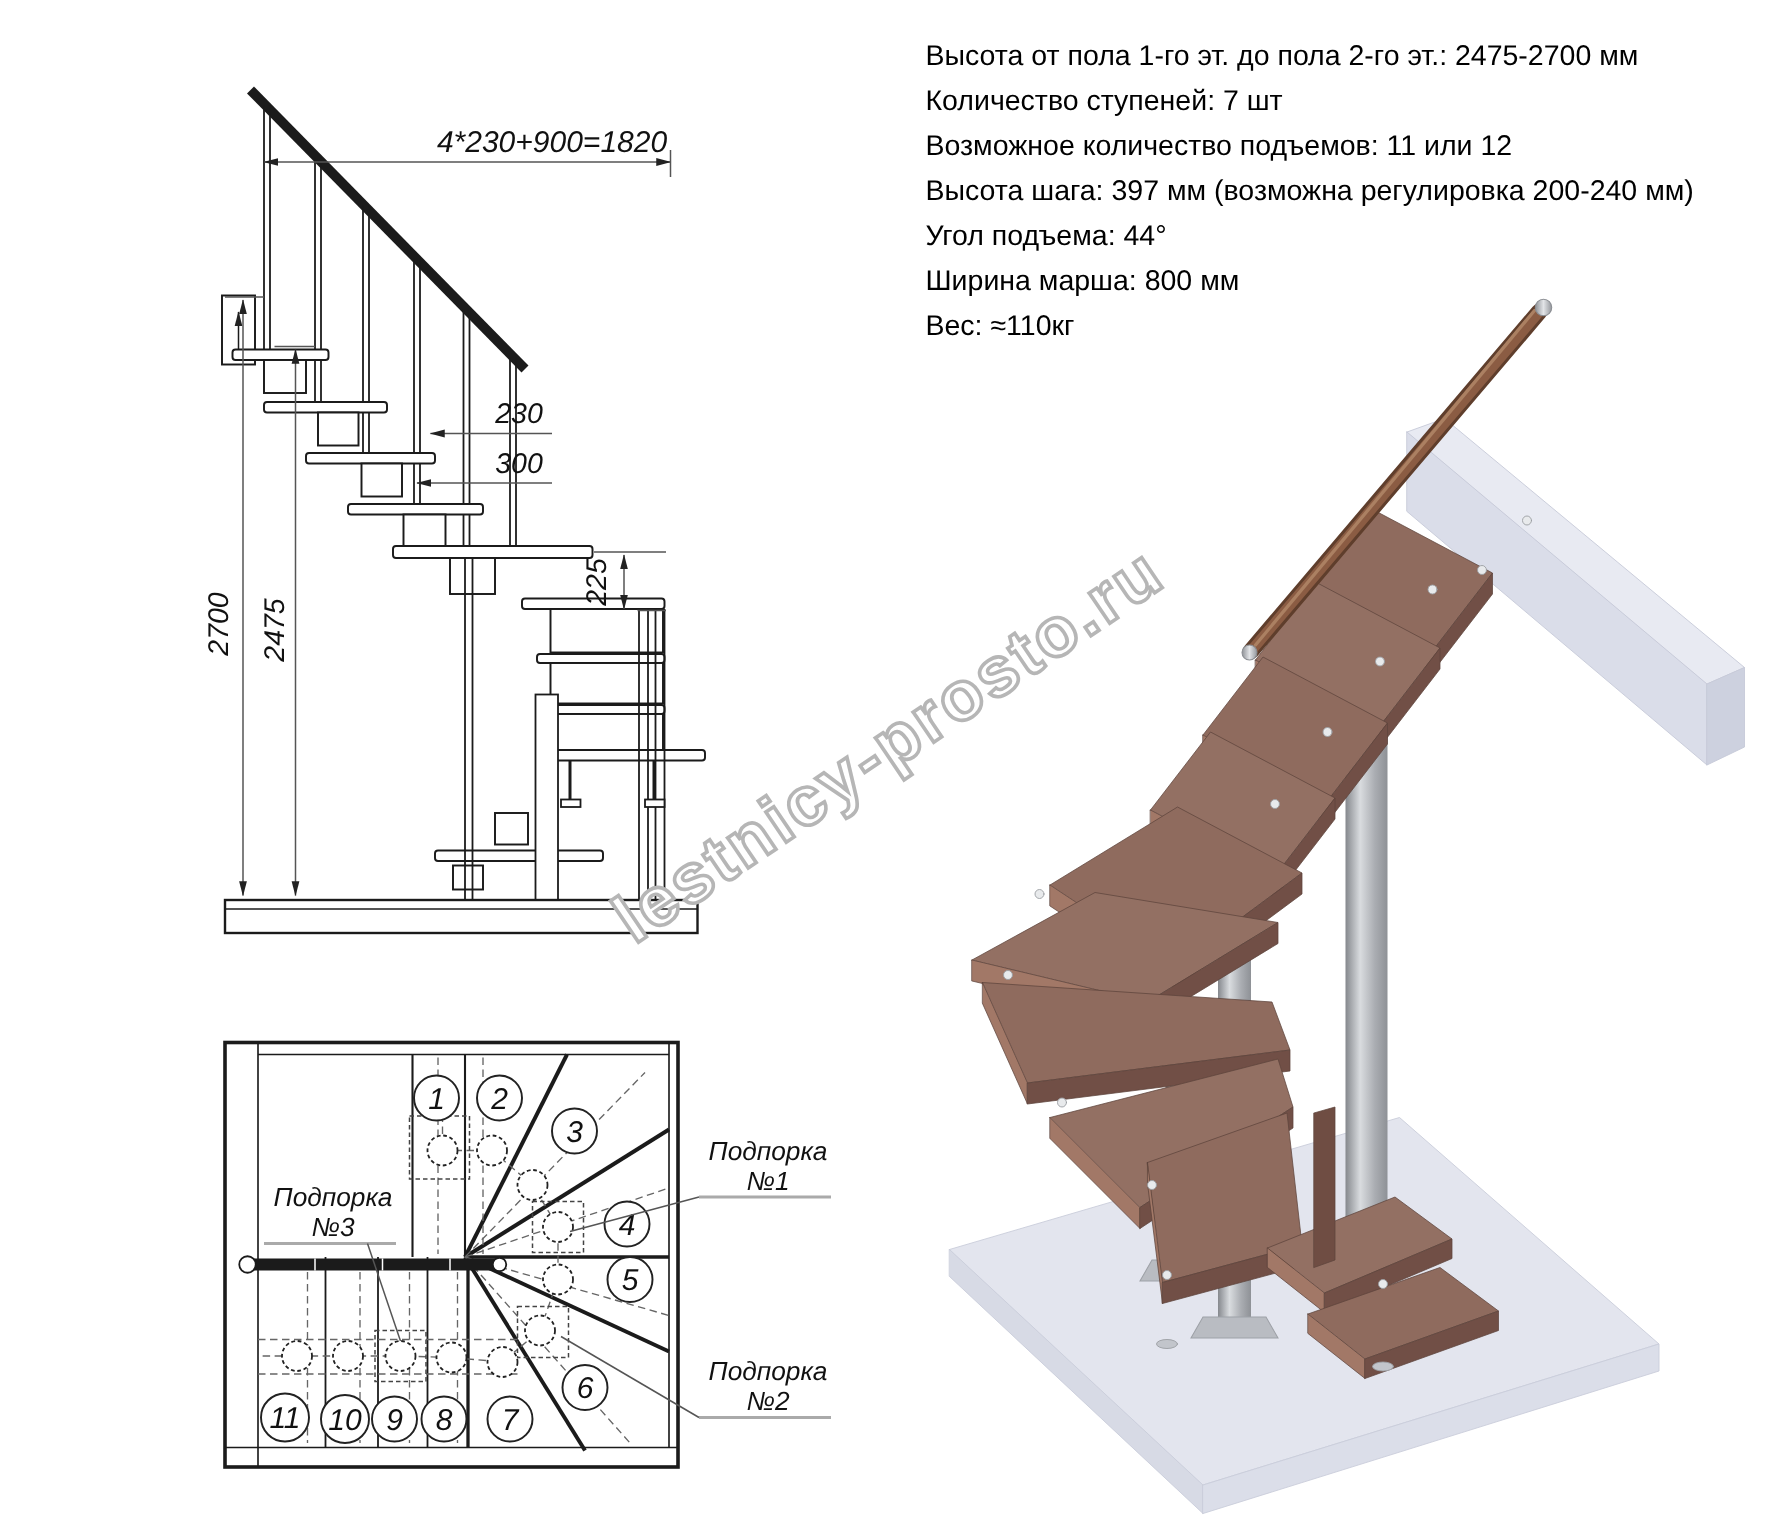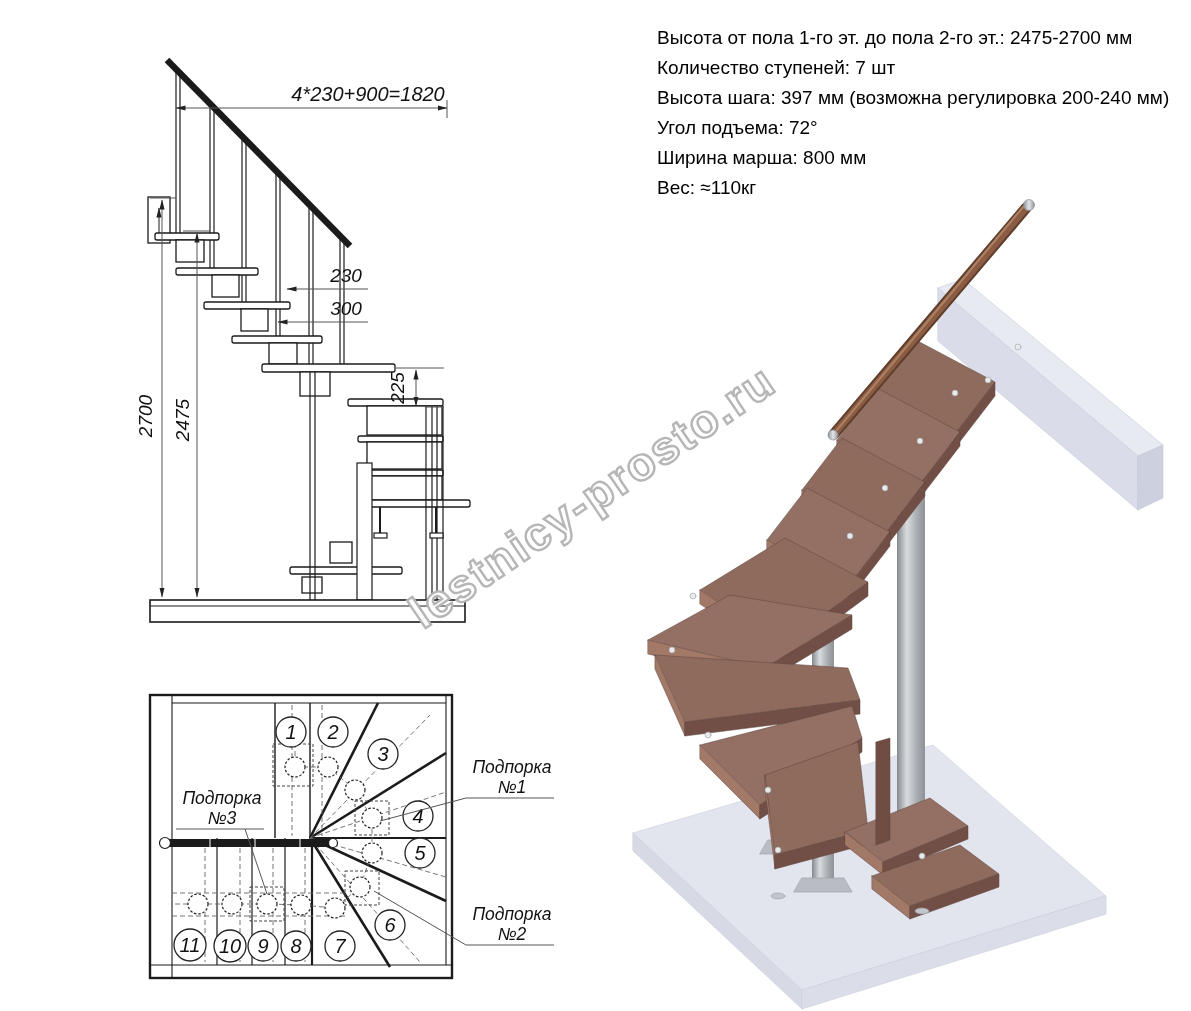--- a/index.html
+++ b/index.html
@@ -1,21 +1,21 @@
 <!DOCTYPE html>
 <html><head>
 <meta charset="utf-8">
 <style>
   html,body{margin:0;padding:0;background:#ffffff;}
   .page{position:relative;width:1191px;height:1011px;background:#fff;overflow:hidden;
         font-family:"Liberation Sans",sans-serif;}
   .art{position:absolute;left:0;top:0;width:1191px;height:1011px;}
   .specs{position:absolute;left:617px;top:23px;width:565px;color:#000;
          font-size:19px;line-height:30px;font-family:"Liberation Sans",sans-serif;}
-  .specs div{white-space:nowrap;margin-left:40px;}
+  .specs div{white-space:nowrap;}
   
   text{font-family:"Liberation Sans",sans-serif;fill:#111;}
   .dim{font-style:italic;font-size:19px;}
   .dimbig{font-style:italic;font-size:20px;}
   .stepnum{font-style:italic;font-size:20px;}
   .supp{font-style:italic;font-size:17.5px;}
   .wm{font-weight:bold;font-size:46px;letter-spacing:2px;
       fill:#ffffff;stroke:#b6b6b6;stroke-width:2.4px;}
 </style>
 </head>
@@ -356,18 +356,19 @@
     <line x1="837" y1="430" x2="1023" y2="207" stroke="#ab8062" stroke-width="2.2"></line>
     <circle cx="1029" cy="205" r="5.5" fill="url(#gRod)" stroke="#8b8e93" stroke-width="0.7"></circle>
     <circle cx="833" cy="435" r="5" fill="url(#gRod)" stroke="#8b8e93" stroke-width="0.7"></circle>
   </g>
 </g>
 </svg>
 
 <div class="specs">
   <div>Высота от пола 1-го эт. до пола 2-го эт.: 2475-2700 мм</div>
   <div>Количество ступеней: 7 шт</div>
+  <div>Возможное количество подъемов: 11 или 12</div>
   <div>Высота шага: 397 мм (возможна регулировка 200-240 мм)</div>
-  <div>Угол подъема: 72°</div>
+  <div>Угол подъема: 44°</div>
   <div>Ширина марша: 800 мм</div>
   <div>Вес: ≈110кг</div>
 </div>
 </div>
 
 </body></html>

